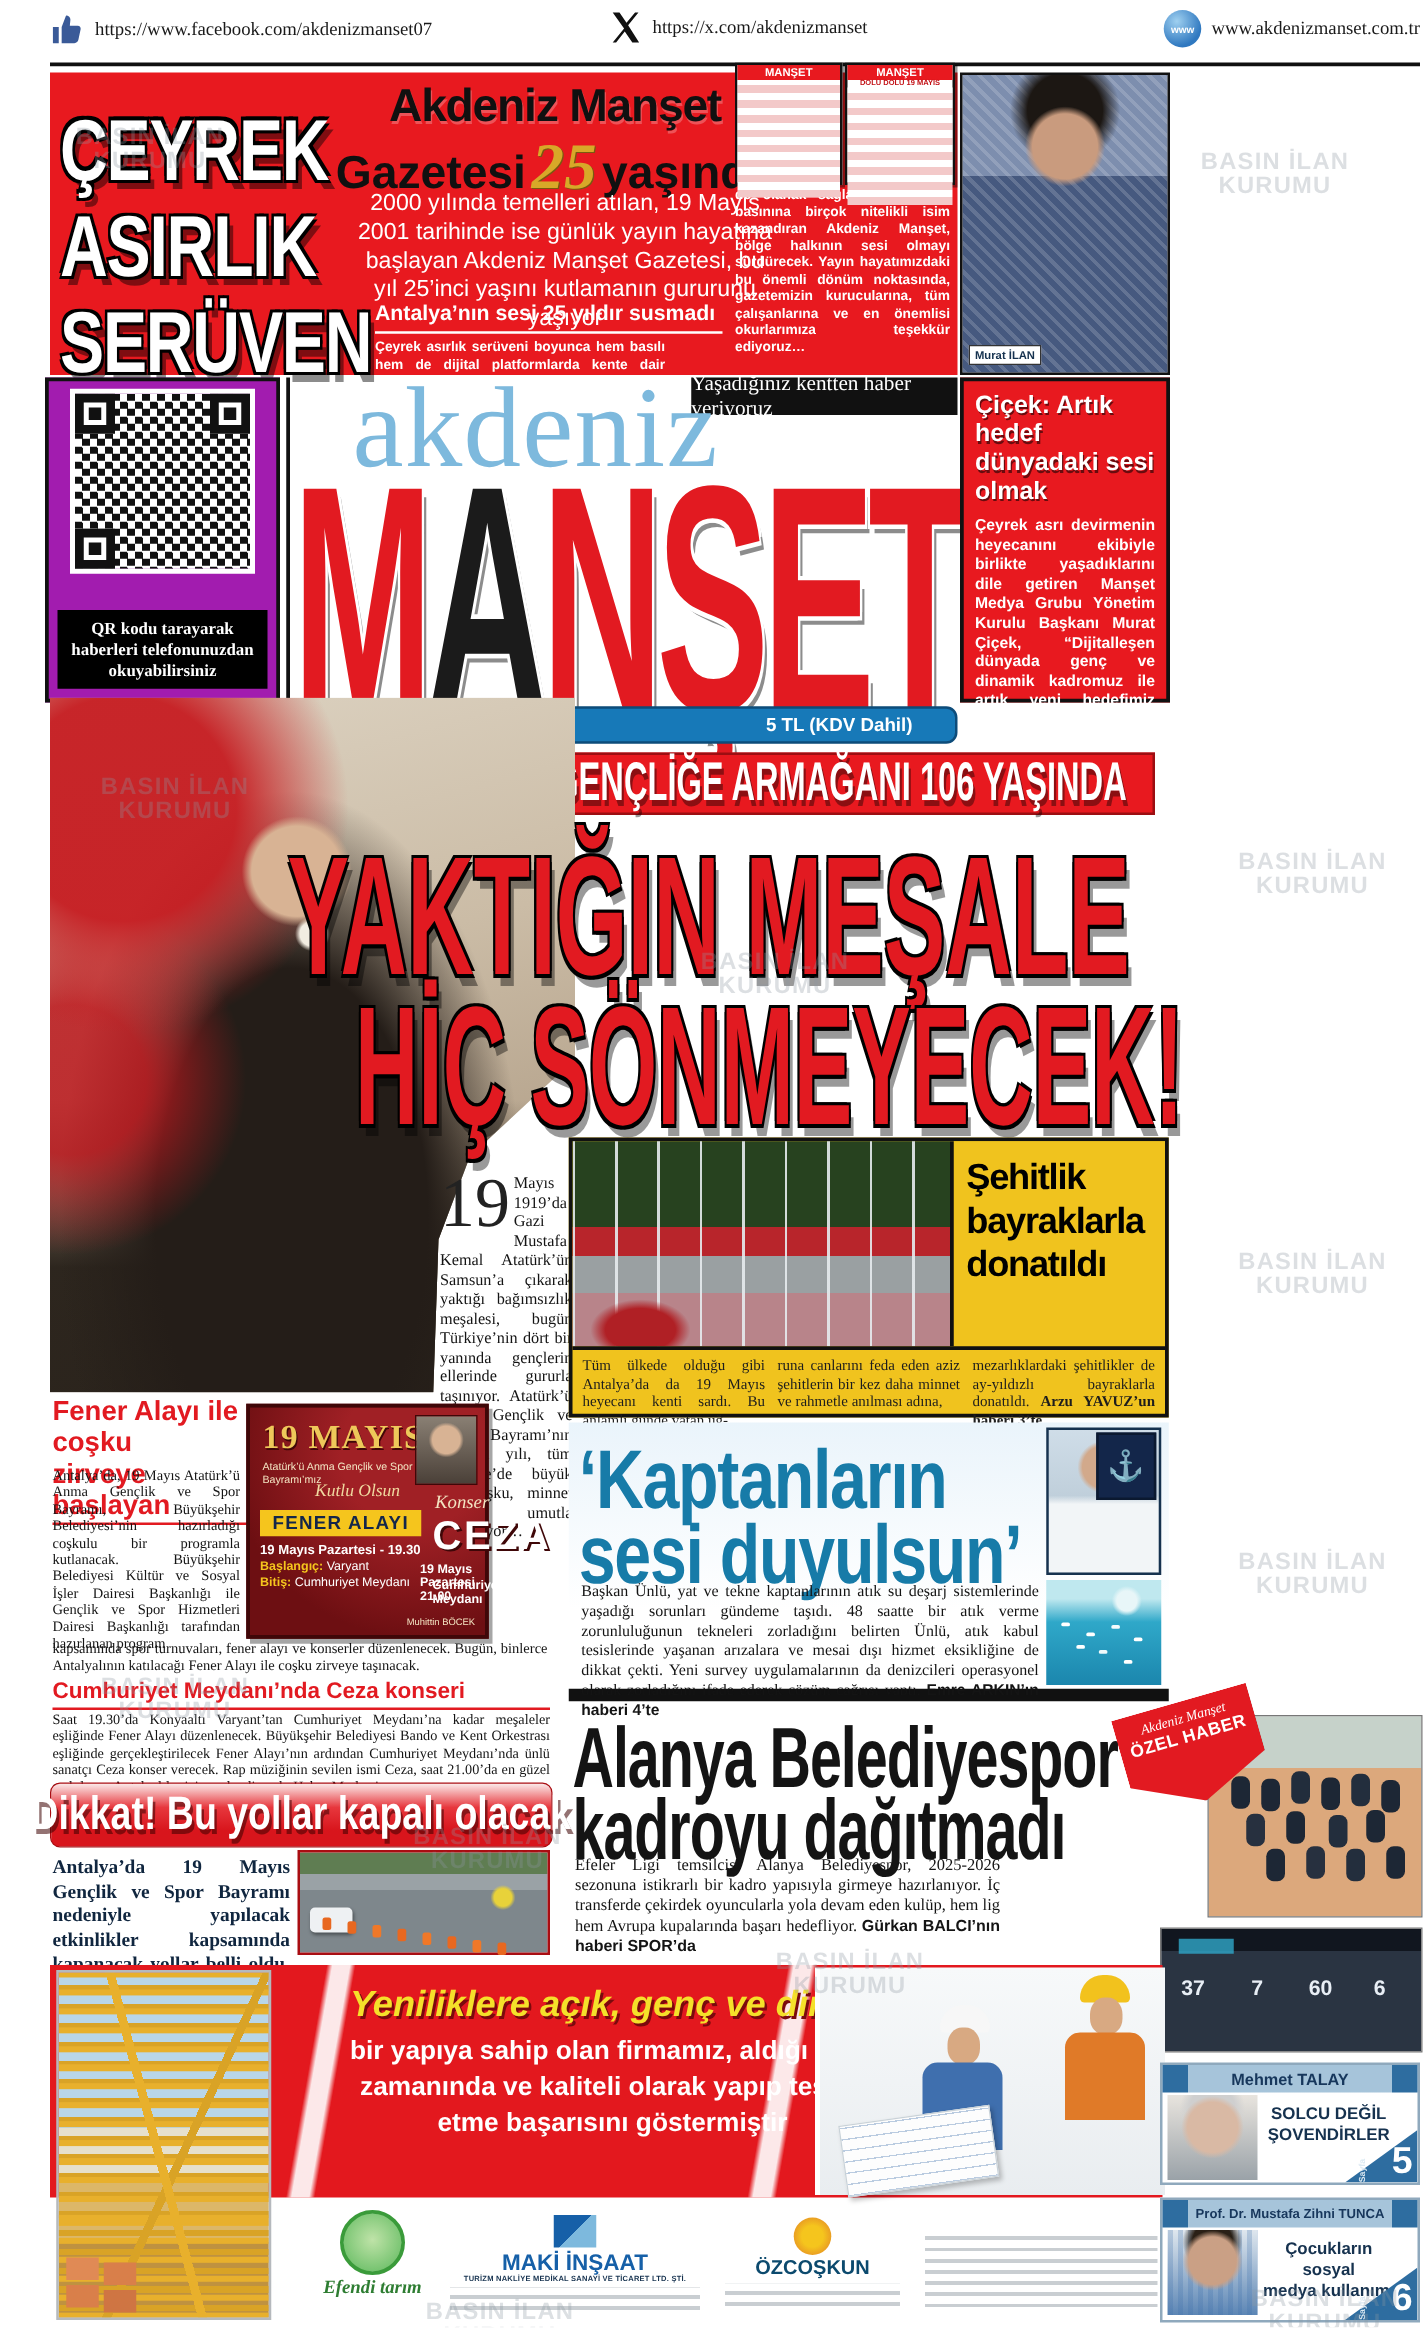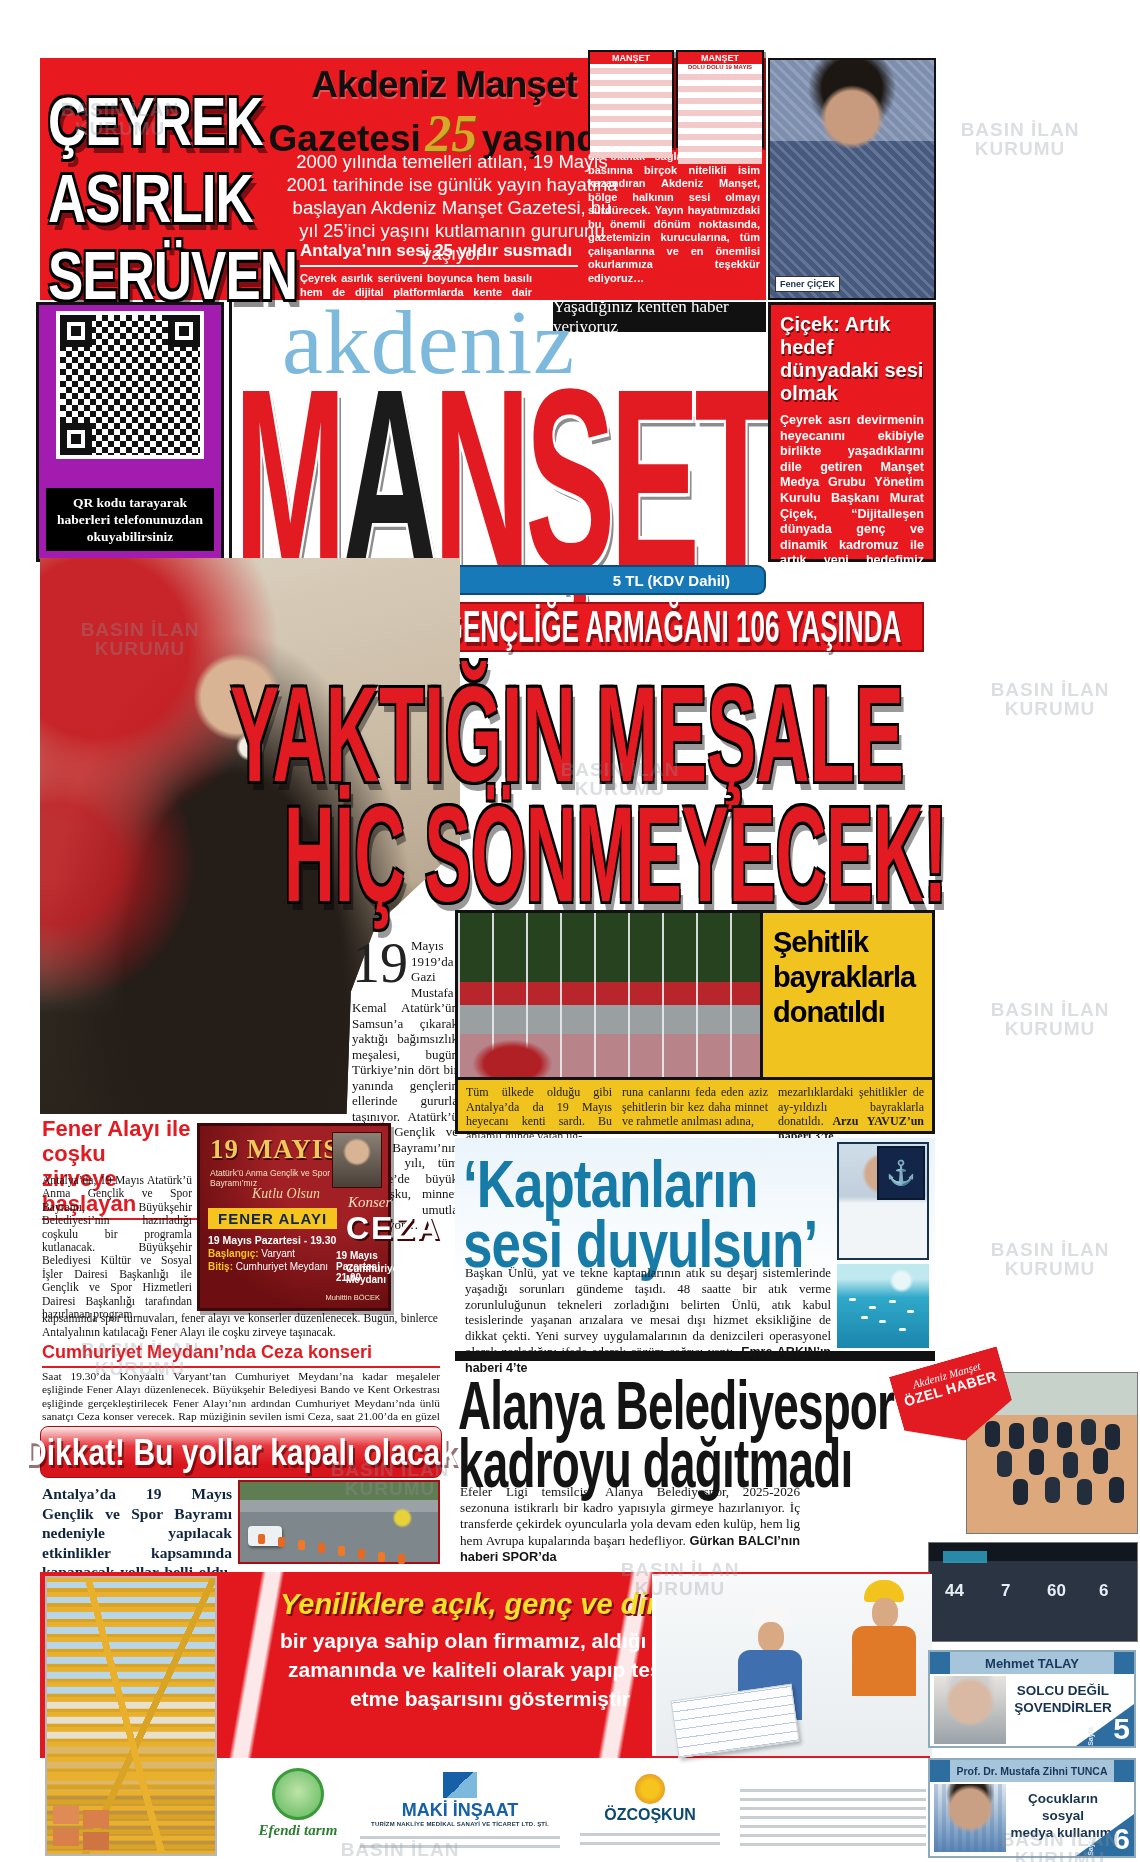--- a/index.html
+++ b/index.html
@@ -127,20 +127,38 @@
   <div class="wm" style="left:990px;top:680px;width:120px"><span>BASIN İLAN</span><br><span>KURUMU</span></div>
   <div class="wm" style="left:990px;top:1000px;width:120px"><span>BASIN İLAN</span><br><span>KURUMU</span></div>
   <div class="wm" style="left:990px;top:1240px;width:120px"><span>BASIN İLAN</span><br><span>KURUMU</span></div>
   <div class="wm" style="left:330px;top:1460px;width:120px"><span>BASIN İLAN</span><br><span>KURUMU</span></div>
   <div class="wm" style="left:80px;top:1340px;width:120px"><span>BASIN İLAN</span><br><span>KURUMU</span></div>
   <div class="wm" style="left:620px;top:1560px;width:120px"><span>BASIN İLAN</span><br><span>KURUMU</span></div>
   <div class="wm" style="left:340px;top:1840px;width:120px"><span>BASIN İLAN</span><br><span>KURUMU</span></div>
   <div class="wm" style="left:1000px;top:1830px;width:120px"><span>BASIN İLAN</span><br><span>KURUMU</span></div>
   <div class="wm" style="left:560px;top:760px;width:120px"><span>BASIN İLAN</span><br><span>KURUMU</span></div>
 
+  <div class="abs topbar">
+    <div class="abs" style="left:0;top:4px;display:flex;align-items:center;gap:8px">
+      <svg width="28" height="28" viewBox="0 0 24 24">
+          <path d="M2 10h4v11H2z M8 21V10l3-8c1.8 0 3 1.2 3 3l-.4 4H19c1.3 0 2.3 1.2 2 2.5l-1.5 7c-.3 1.4-1.3 2.5-2.8 2.5H8z" fill="#3a5a98"></path>
+        </svg>
+      <span class="url">https://www.facebook.com/akdenizmanset07</span>
+    </div>
+    <div class="abs" style="left:448px;top:2px;display:flex;align-items:center;gap:8px">
+      <svg width="26" height="28" viewBox="0 0 24 24">
+          <path d="M2 1h5l5.2 7.5L18.5 1H21l-7.6 9.3L21.5 23h-5l-5.6-8L4.5 23H2l8.4-10.2z" fill="#111"></path>
+        </svg>
+      <span class="url">https://x.com/akdenizmanset</span>
+    </div>
+    <div class="abs" style="right:0;top:2px;display:flex;align-items:center;gap:8px">
+      <span style="width:30px;height:30px;border-radius:50%;background:radial-gradient(circle at 35% 30%,#9fd0f0,#2f78c0 70%);display:inline-flex;align-items:center;justify-content:center;color:#fff;font-size:8px;font-weight:bold">www</span>
+      <span class="url">www.akdenizmanset.com.tr</span>
+    </div>
+  </div>
 
   <div class="abs banner">
     <div class="abs" style="left:8px;top:14px">
       <div class="bigtitle">ÇEYREK</div>
       <div class="bigtitle">ASIRLIK</div>
       <div class="bigtitle">SERÜVEN</div>
     </div>
     <div class="abs" style="left:228px;top:6px;width:352px;text-align:center">
       <div style="color:#101010;font-weight:bold;font-size:37px;letter-spacing:-1px;text-shadow:1px 2px 0 rgba(255,255,255,.25)">Akdeniz Manşet</div>
       <div style="margin-top:-2px">
@@ -158,21 +176,21 @@
       <div class="mc-lines"></div>
     </div>
     <div class="abs mini-cover" style="left:636px;top:-8px;width:84px;height:94px">
       <div class="mc-head">MANŞET</div>
       <div class="mc-sub">DOLU DOLU 19 MAYIS</div>
       <div class="mc-lines"></div>
     </div>
   </div>
 
   <div class="abs muratph">
-    <div class="muratlabel"><span>Fener ÇİÇEK</span></div>
+    <div class="muratlabel"><span>Murat İLAN</span></div>
   </div>
 
   <div class="abs qrbox">
     <div class="qr">
       <div class="finder" style="left:0;top:0"></div>
       <div class="finder" style="right:0;top:0"></div>
       <div class="finder" style="left:0;bottom:0"></div>
     </div>
     <div class="qrcap">QR kodu tarayarak haberleri telefonunuzdan okuyabilirsiniz</div>
   </div>
@@ -279,21 +297,21 @@
 
   <div class="abs vol1" style="left:966px;top:1372px;width:170px;height:160px;border:1px solid #777">
     <div class="pl"></div>
   </div>
   <div class="abs badge">
     <div class="serif" style="font-style:italic;font-size:11px;margin-top:8px">Akdeniz Manşet</div>
     <div class="bold" style="font-size:14px;letter-spacing:.5px">ÖZEL HABER</div>
   </div>
   <div class="abs vol2" style="left:928px;top:1542px;width:208px;height:98px;border:1px solid #777">
     <div style="position:absolute;left:14px;top:8px;width:44px;height:12px;background:#2fa8c9;opacity:.8"></div>
-    <span class="jersey" style="left:16px">44</span>
+    <span class="jersey" style="left:16px">37</span>
     <span class="jersey" style="left:72px">7</span>
     <span class="jersey" style="left:118px">60</span>
     <span class="jersey" style="left:170px">6</span>
   </div>
 
   <div class="abs adband">
     <div class="abs" style="left:240px;top:16px;width:420px;text-align:center">
       <div class="bold" style="font-style:italic;font-size:29px;color:#f5e02a;text-shadow:2px 2px 0 #7a0a0d;white-space:nowrap">Yeniliklere açık, genç ve dinamik</div>
       <div class="bold" style="font-size:21px;color:#fff;margin-top:8px;white-space:nowrap">bir yapıya sahip olan firmamız, aldığı her işi</div>
       <div class="bold" style="font-size:21px;color:#fff;margin-top:5px;white-space:nowrap">zamanında ve kaliteli olarak yapıp teslim</div>

